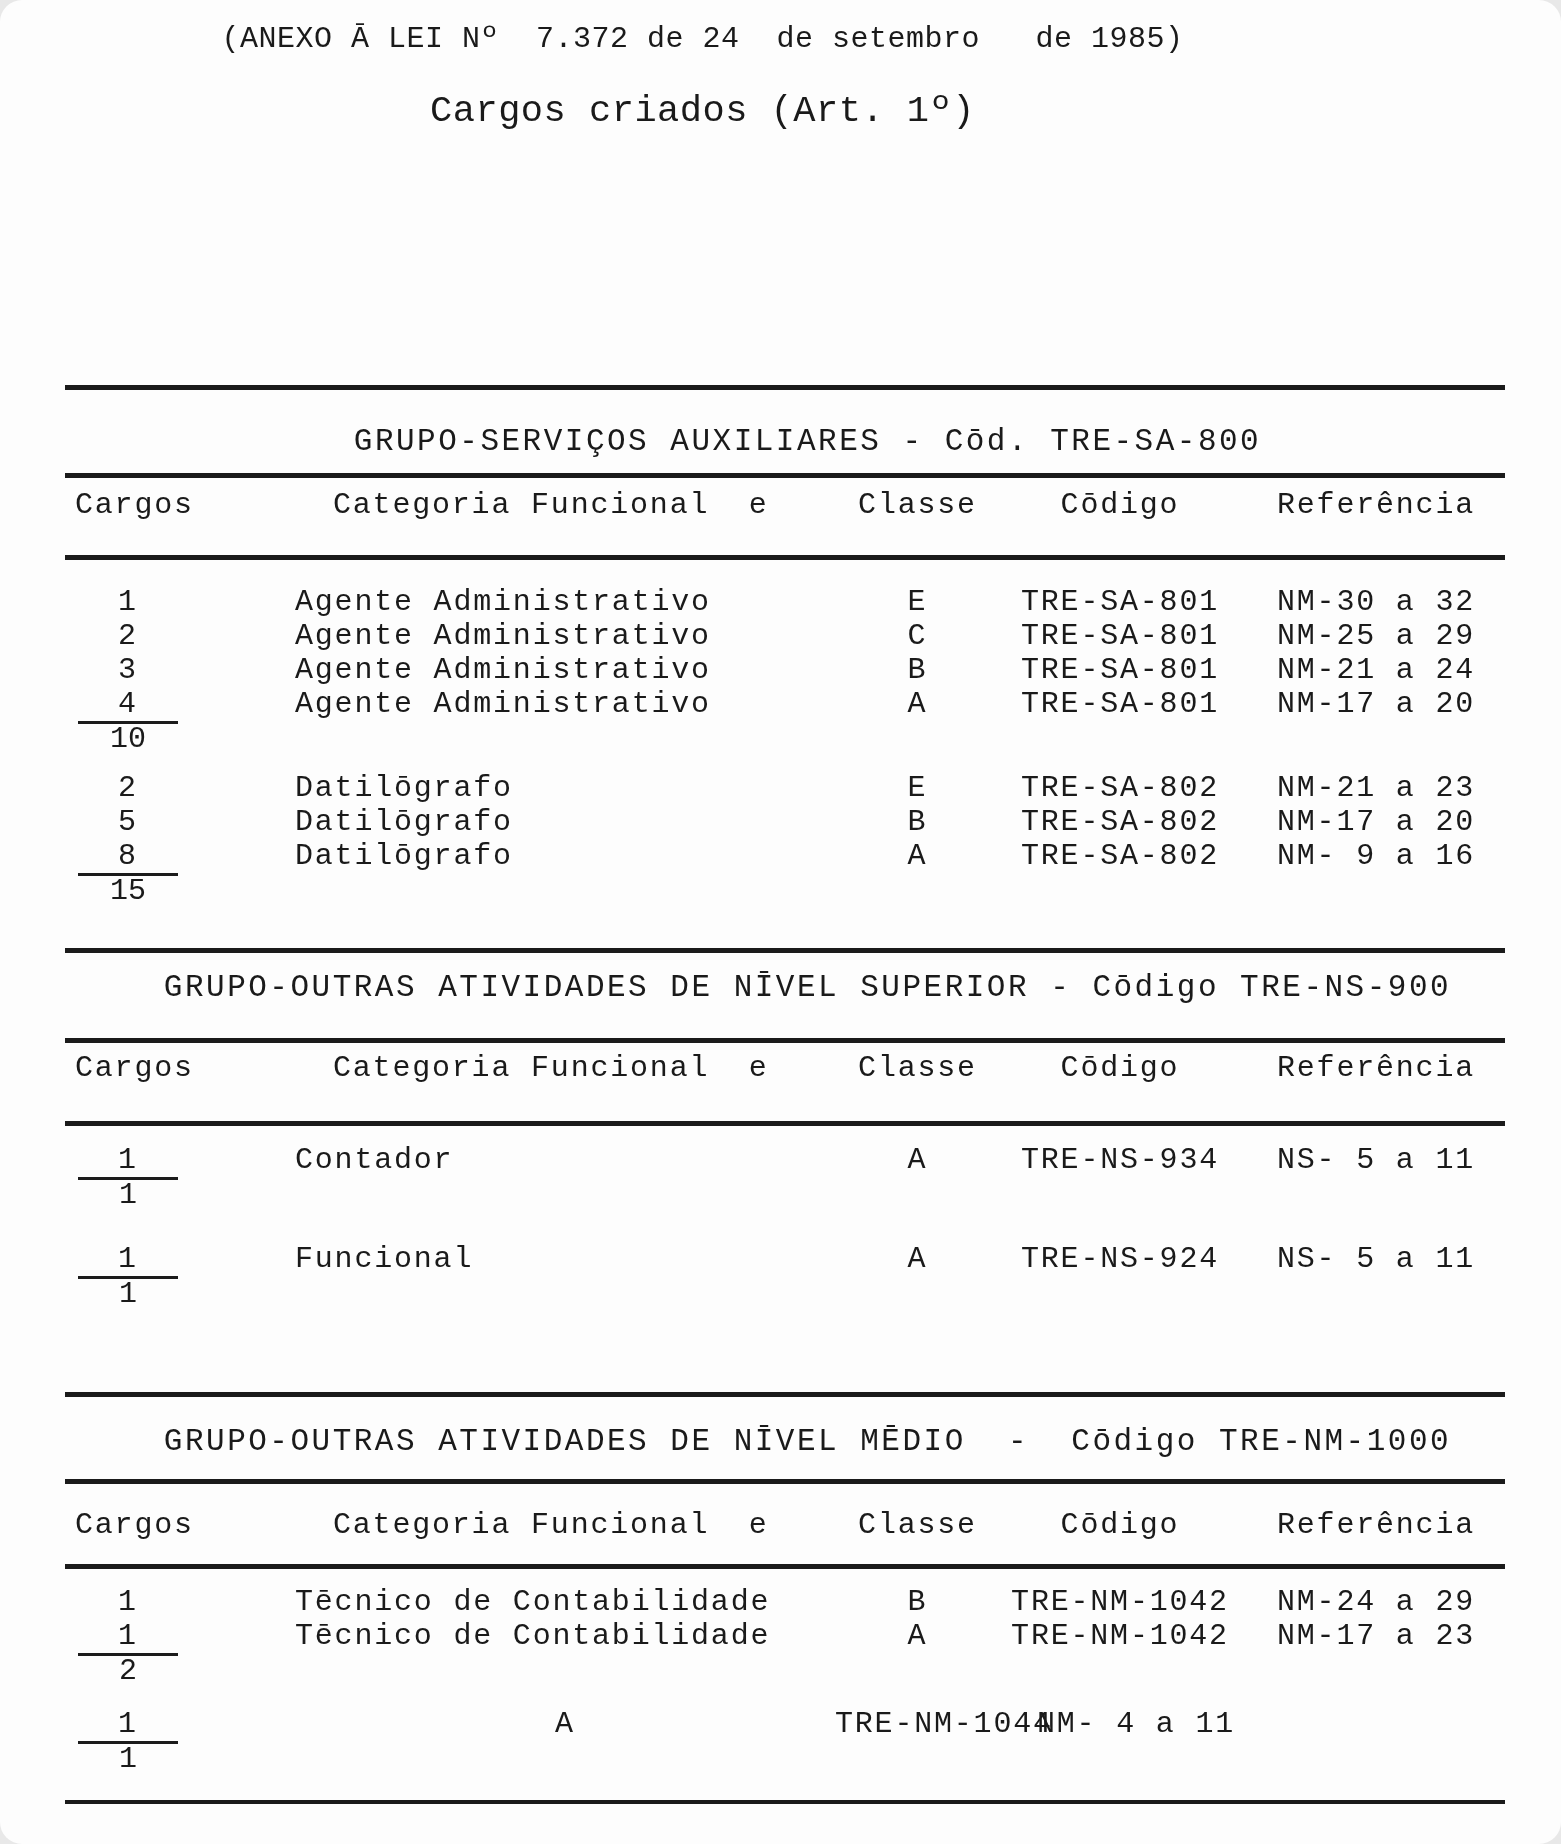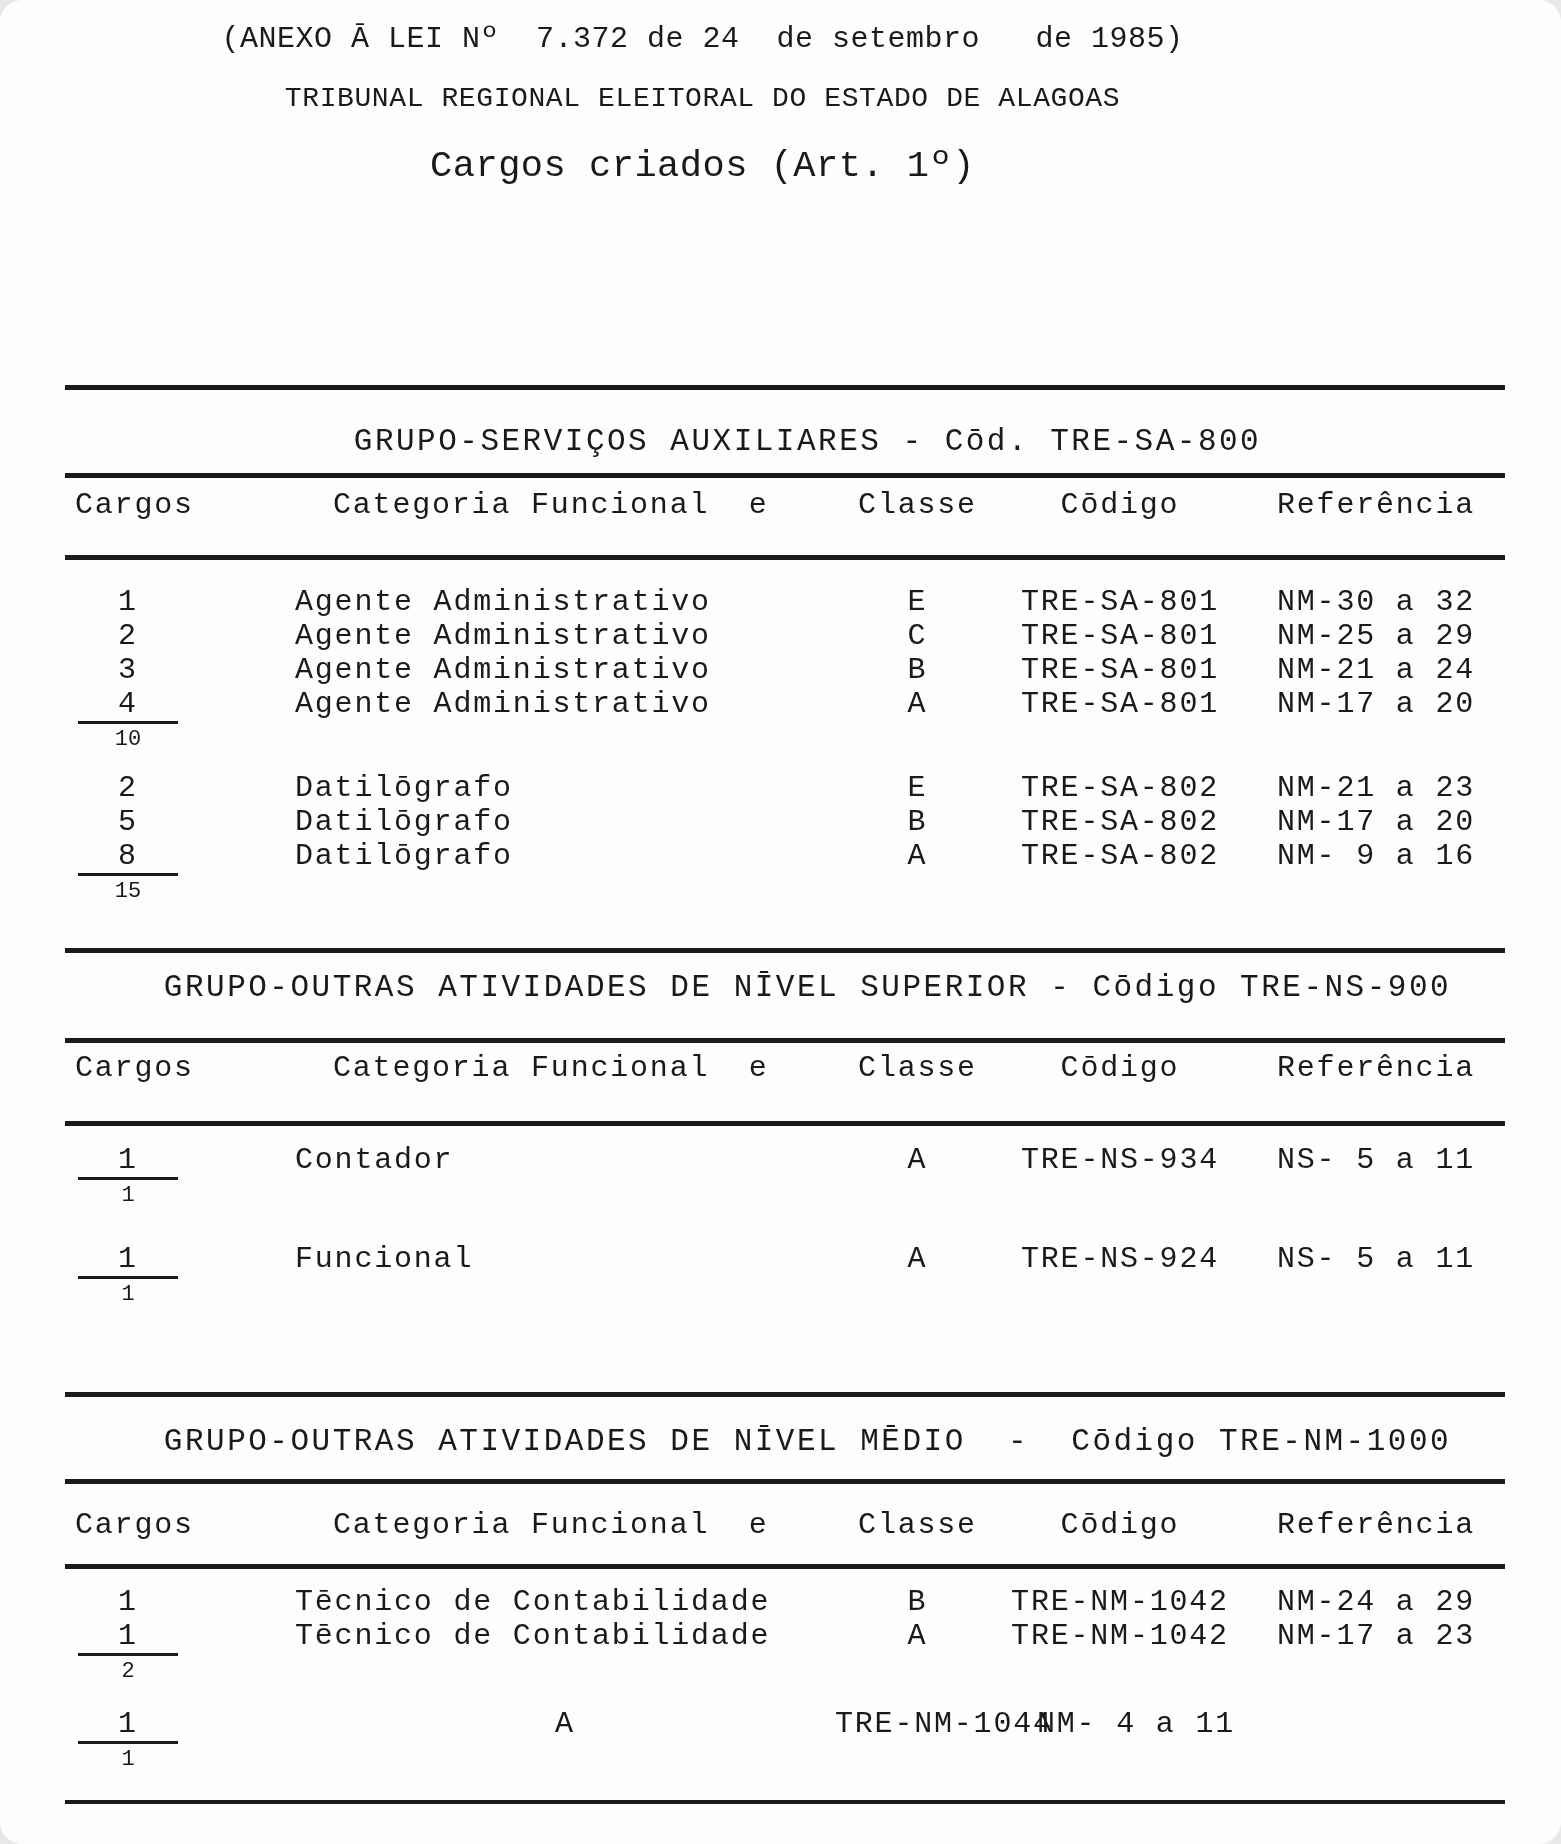--- a/index.html
+++ b/index.html
@@ -75,21 +75,21 @@
   .c3 { text-align: center; }
   .c4 { text-align: center; }
   .c5 { padding-left: 37px; }
   .drow .c1 { width: 100px; margin-left: 13px; text-align: center; }
 
   .subtotal {
     width: 100px;
     margin-left: 13px;
     border-top: 3px solid #1b1b1b;
     text-align: center;
-    font-size: 22px;
+    font-size: 30px;
     line-height: 31px;
     white-space: pre;
   }
 
   
   .sec0 .sec-title { margin-top: 37px; }
   .sec0 .rule-mid  { margin-top: 16px; }
   .sec0 .hrow      { margin-top: 12px; }
   .sec0 .rule-head { margin-top: 35px; }
   .sec0 .groups    { margin-top: 25px; }
@@ -108,21 +108,20 @@
   .sec2 .rule-head { margin-top: 24px; }
   .sec2 .groups    { margin-top: 16px; }
   .sec2 .group + .group { margin-top: 20px; }
 </style>
 </head>
 <body>
 
 <div class="page">
   <div class="titles">
     <div class="t1">(ANEXO Ā LEI Nº  7.372 de 24  de setembro   de 1985)</div>
-    <div class="t2">TRIBUNAL REGIONAL ELEITORAL DO ESTADO DE ALAGOAS</div>
     <div class="t3">Cargos criados (Art. 1º)</div>
   </div>
 
   <div id="sections">
       <div class="section sec0">
         <div class="rule rule-top"></div>
         <div class="sec-title">GRUPO-SERVIÇOS AUXILIARES - Cōd. TRE-SA-800</div>
         <div class="rule rule-mid"></div>
         <div class="hrow">
           <div class="c1">Cargos</div>

